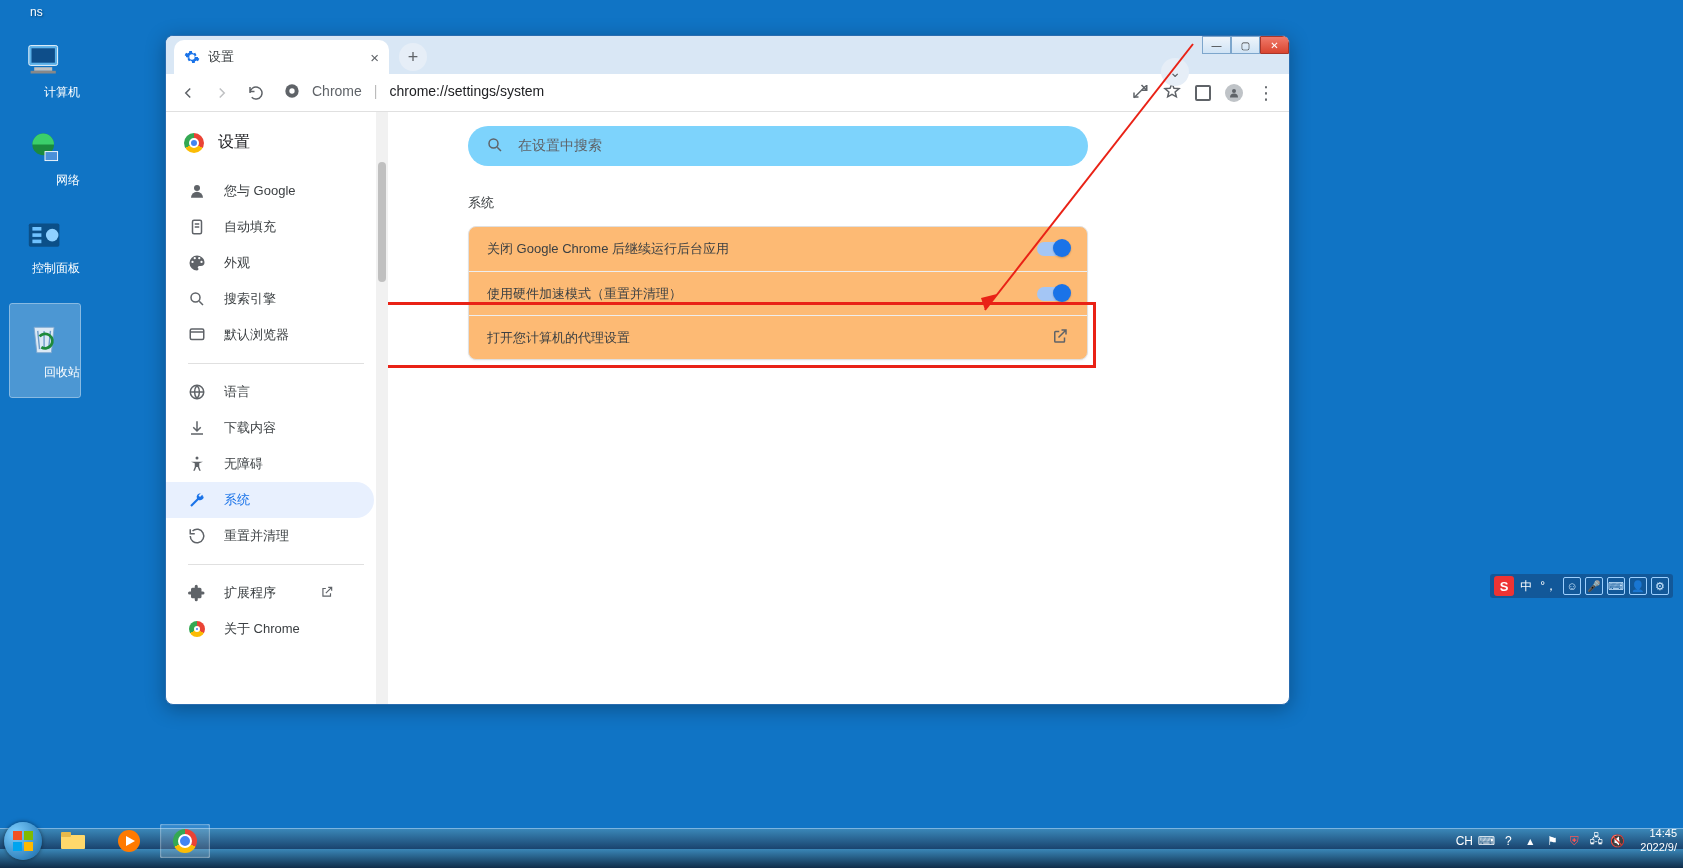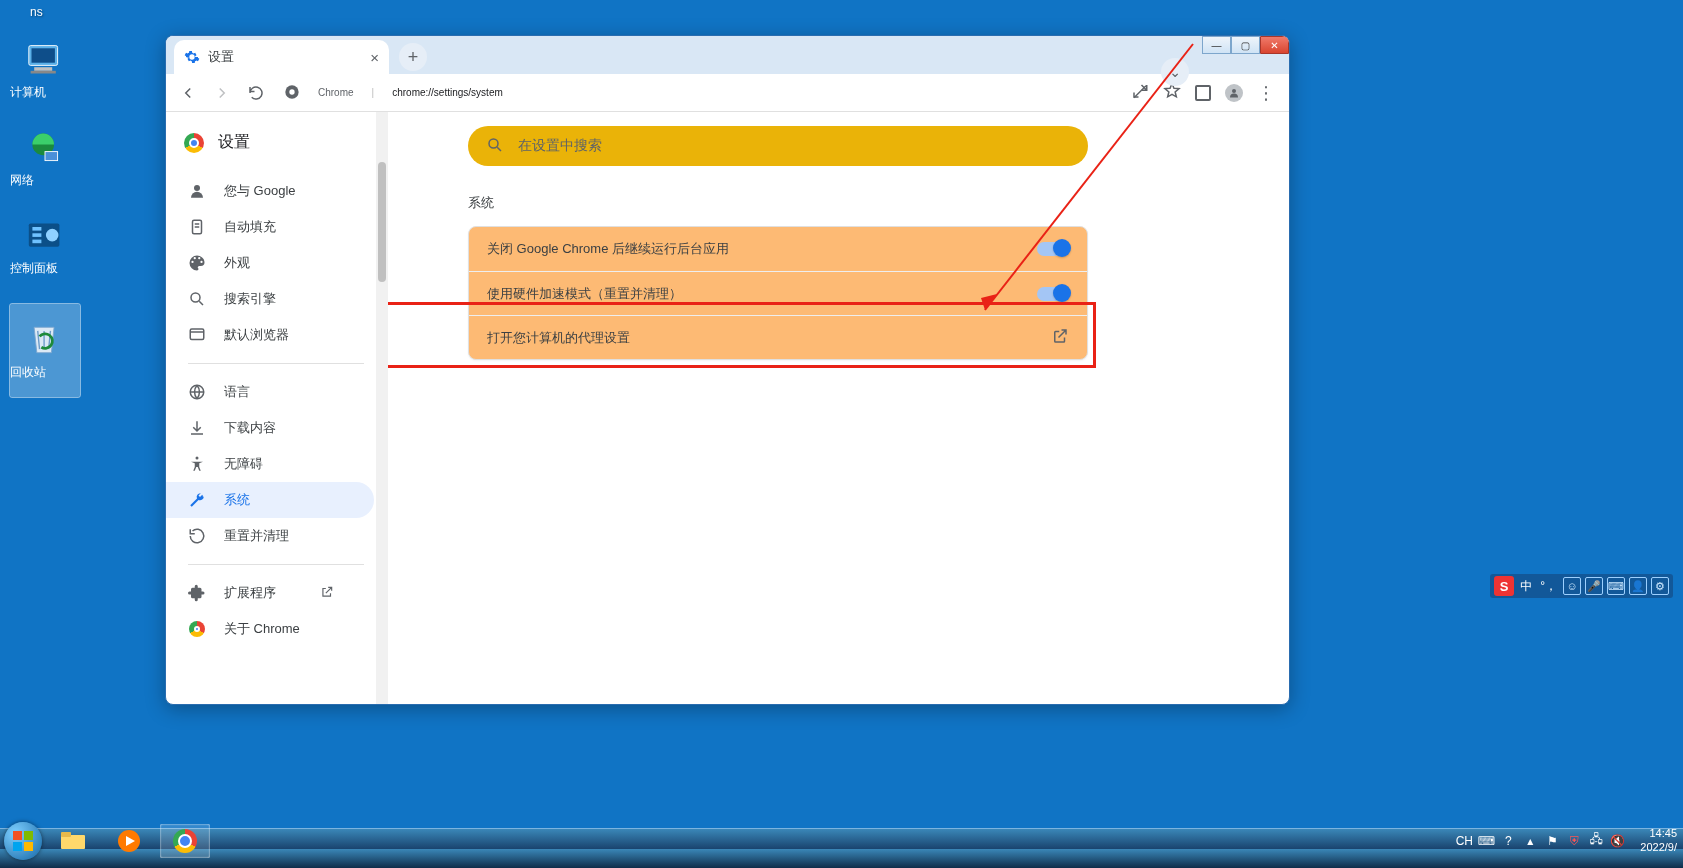--- a/index.html
+++ b/index.html
@@ -10,21 +10,21 @@
     font-family: "Segoe UI", "Microsoft YaHei", sans-serif;
     position: relative;
     overflow: hidden;
     font-size: 13px;
   }
 
   
   .desktop-icon {
     position: absolute;
     width: 70px;
-    text-align: left;
+    text-align: right;
     color: #fff;
     font-size: 12px;
     cursor: pointer;
   }
   .desktop-icon .icon-img {
     width: 40px; height: 40px;
     margin: 0 auto 4px;
     display: flex; align-items: center; justify-content: center;
   }
   .desktop-icon.selected {
@@ -105,24 +105,24 @@
     border-bottom: 1px solid #e0e0e0;
     display: flex; align-items:center;
     padding: 0 10px;
     gap: 10px;
     color:#5f6368;
   }
   .nav-btn { width:24px; height:24px; display:flex; align-items:center; justify-content:center; border-radius:50%; }
   .nav-btn.disabled { opacity: .4; }
   .address {
     flex: 1;
-    display:flex; align-items:center;
-    font-size: 10px;
+    display:flex; 
+    font-size: 14px;
     color:#5f6368;
-    gap: 18px;
+    gap: 12px;
     padding-left: 6px;
   }
   .address .url-split { color:#bbb; }
   .address .url-dark { color:#202124; }
   .right-icons { display:flex; align-items:center; gap:14px; padding-right:4px; }
   .circle-icon { width:18px; height:18px; border-radius:50%; background:#e0e0e0; }
   .square-icon { width:16px; height:16px; border:2px solid #5f6368; border-radius:2px; }
   .dots-icon { font-size:18px; line-height:0; }
 
   
@@ -182,21 +182,21 @@
   .main {
     flex:1;
     padding: 14px 0 0 0;
     overflow-y: auto;
     position: relative;
   }
   .search-bar {
     width: 620px;
     margin-left: 0;
     height: 40px;
-    background: #eab308;
+    background: #7dd3fc;
     border-radius: 24px;
     display:flex; align-items:center; gap:14px;
     padding: 0 18px;
     color:#5f6368; font-size:14px;
   }
   .section-title { margin: 28px 0 14px 0; font-size:13px; color:#3c4043; font-weight:500; }
   .card {
     width: 620px;
     background:#fdba74;
     border-radius:8px;

